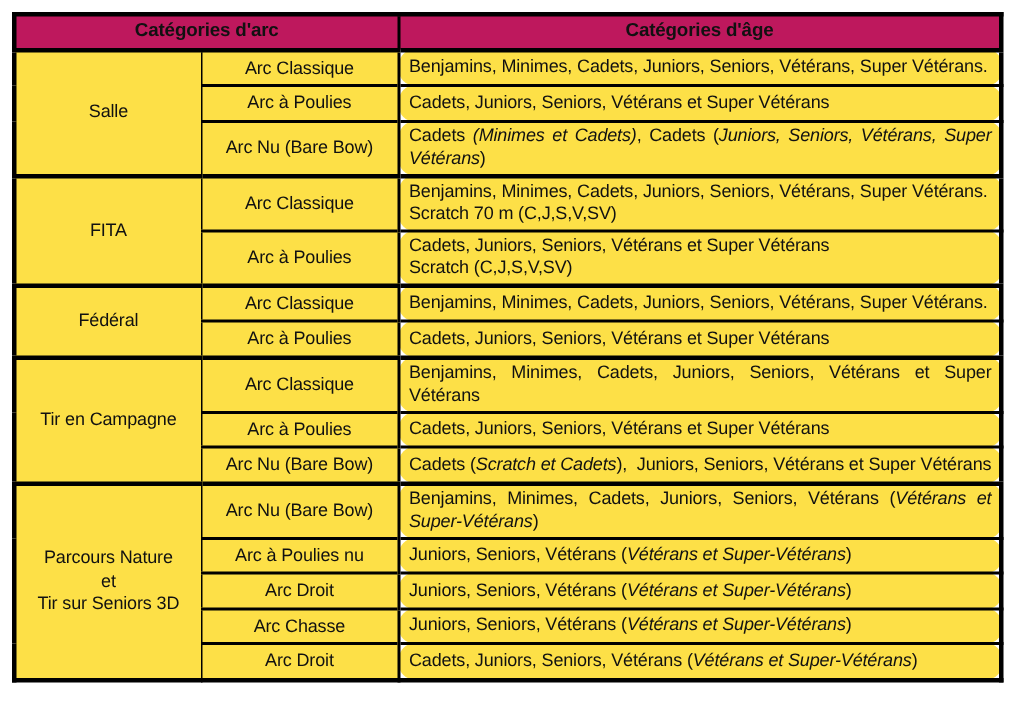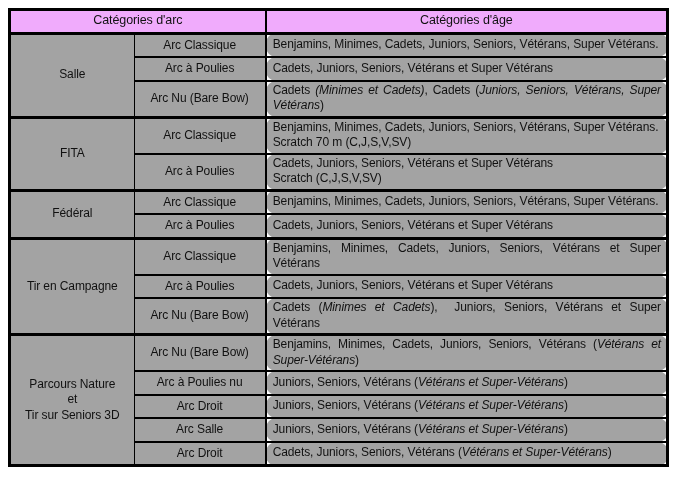--- a/index.html
+++ b/index.html
@@ -25,32 +25,32 @@
     table-layout: fixed;
     border: 3px solid #000000;
     font-size: 12px;
     line-height: 15.5px;
     letter-spacing: -0.1px;
   }
   col.c1 { width: 124px; }
   col.c2 { width: 131px; }
   col.c3 { width: 400px; }
   thead th {
-    background: #f0abfc;
-    font-weight: normal;
+    background: #be185d;
+    font-weight: bold;
     font-size: 12.5px;
     text-align: center;
     padding: 2px 2px 3px 2px;
     border-bottom: 3px solid #000000;
   }
   thead th.h-arc { border-right: 2px solid #000000; }
   tbody td {
     vertical-align: middle;
     padding: 2px 4px;
-    background: #a3a3a3;
+    background: #fde047;
   }
   td.discipline {
     text-align: center;
     white-space: pre-line;
     padding: 2px 2px;
   }
   td.bow {
     text-align: center;
     border-left: 1.5px solid #000000;
     border-right: 2px solid #000000;
@@ -120,39 +120,39 @@
           <td class="discipline" rowspan="3">Tir en Campagne</td>
           <td class="bow">Arc Classique</td>
           <td class="age"><span>Benjamins, Minimes, Cadets, Juniors, Seniors, Vétérans et Super Vétérans</span></td>
         </tr>
         <tr class="sub-row">
           <td class="bow">Arc à Poulies</td>
           <td class="age"><span>Cadets, Juniors, Seniors, Vétérans et Super Vétérans</span></td>
         </tr>
         <tr class="sub-row">
           <td class="bow">Arc Nu (Bare Bow)</td>
-          <td class="age"><span>Cadets (</span><span class="it">Minimes et Cadets</span><span>),  Juniors, Seniors, Vétérans et Super Vétérans</span></td>
+          <td class="age"><span>Cadets (</span><span class="it">Scratch et Cadets</span><span>),  Juniors, Seniors, Vétérans et Super Vétérans</span></td>
         </tr>
         <tr class="section-start">
           <td class="discipline" rowspan="5">Parcours Nature
 et
 Tir sur Seniors 3D</td>
           <td class="bow">Arc Nu (Bare Bow)</td>
           <td class="age"><span>Benjamins, Minimes, Cadets, Juniors, Seniors, Vétérans (</span><span class="it">Vétérans et Super-Vétérans</span><span>)</span></td>
         </tr>
         <tr class="sub-row">
           <td class="bow">Arc à Poulies nu</td>
           <td class="age"><span>Juniors, Seniors, Vétérans (</span><span class="it">Vétérans et Super-Vétérans</span><span>)</span></td>
         </tr>
         <tr class="sub-row">
           <td class="bow">Arc Droit</td>
           <td class="age"><span>Juniors, Seniors, Vétérans (</span><span class="it">Vétérans et Super-Vétérans</span><span>)</span></td>
         </tr>
         <tr class="sub-row">
-          <td class="bow">Arc Salle</td>
+          <td class="bow">Arc Chasse</td>
           <td class="age"><span>Juniors, Seniors, Vétérans (</span><span class="it">Vétérans et Super-Vétérans</span><span>)</span></td>
         </tr>
         <tr class="sub-row">
           <td class="bow">Arc Droit</td>
           <td class="age"><span>Cadets, Juniors, Seniors, Vétérans (</span><span class="it">Vétérans et Super-Vétérans</span><span>)</span></td>
         </tr>
       </tbody>
   </table>
 </div>
 

